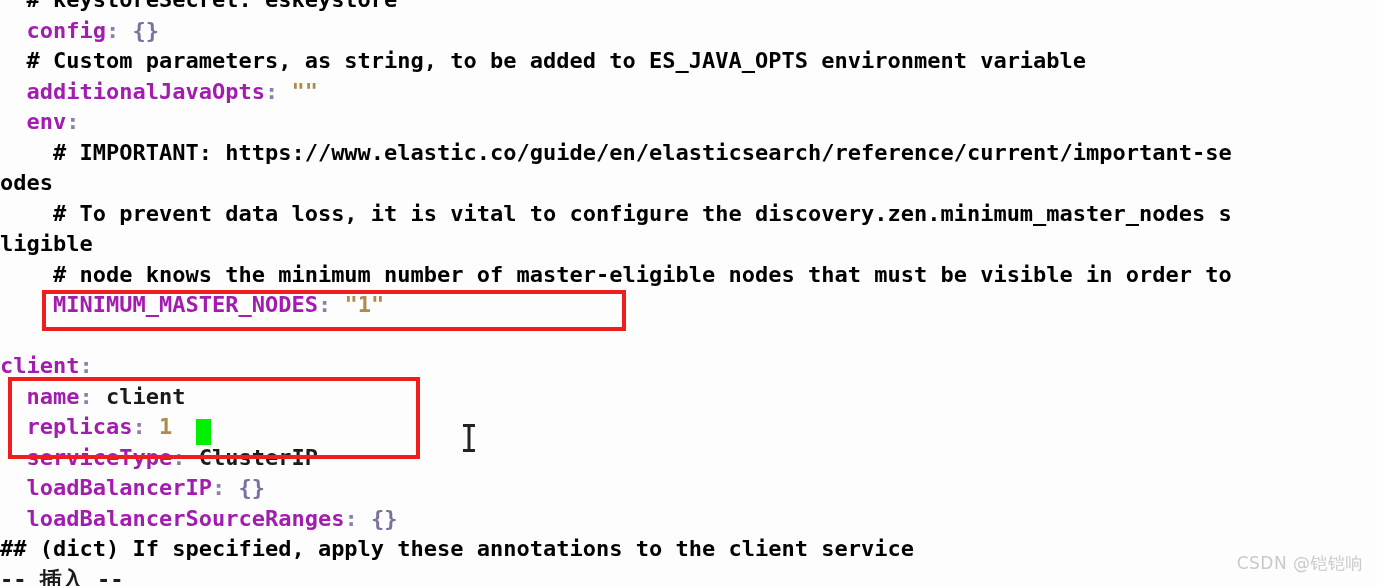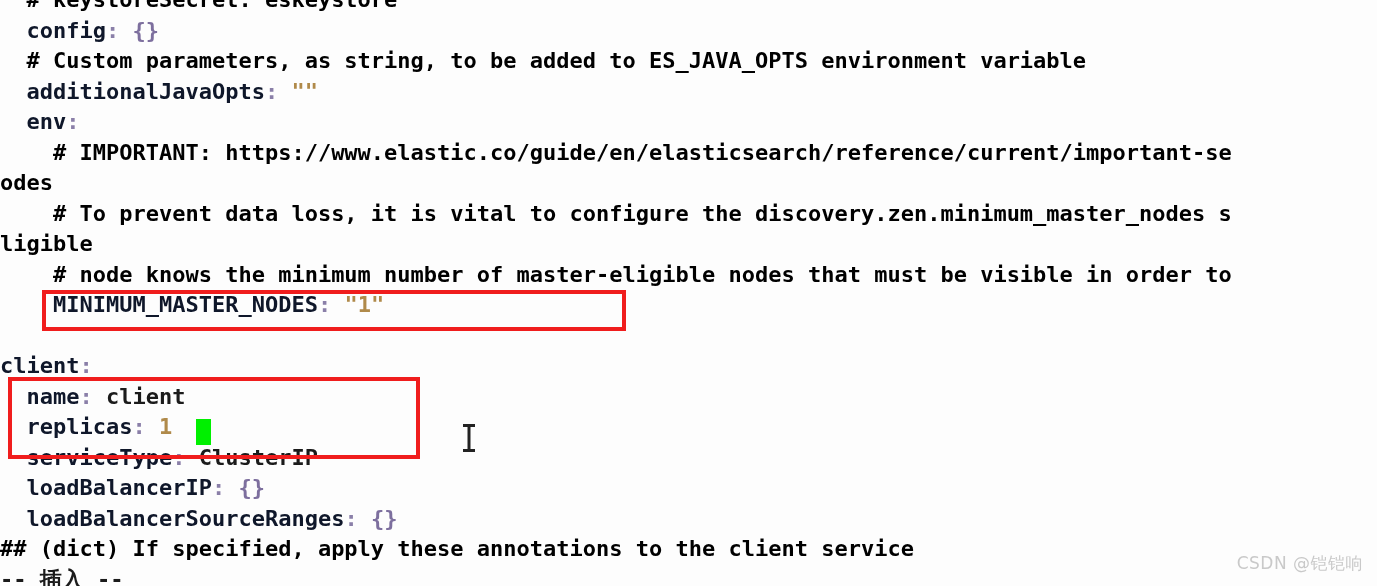--- a/index.html
+++ b/index.html
@@ -27,21 +27,21 @@
     width: 1377px;
     white-space: pre;
   }
   .line {
     height: 30.5px;
     white-space: pre;
     overflow: hidden;
   }
   
   .comment  { color: #000000; }
-  .key      { color: #0f172a; }
+  .key      { color: #a21caf; }
   .punct    { color: #8a7fa8; }
   .str      { color: #b08a4a; }
   .num      { color: #b08a4a; }
   .plain    { color: #1b1b1b; }
   .brace    { color: #7d6f9e; }
 
   
   .redbox {
     position: absolute;
     border: 4px solid #f01d1d;

